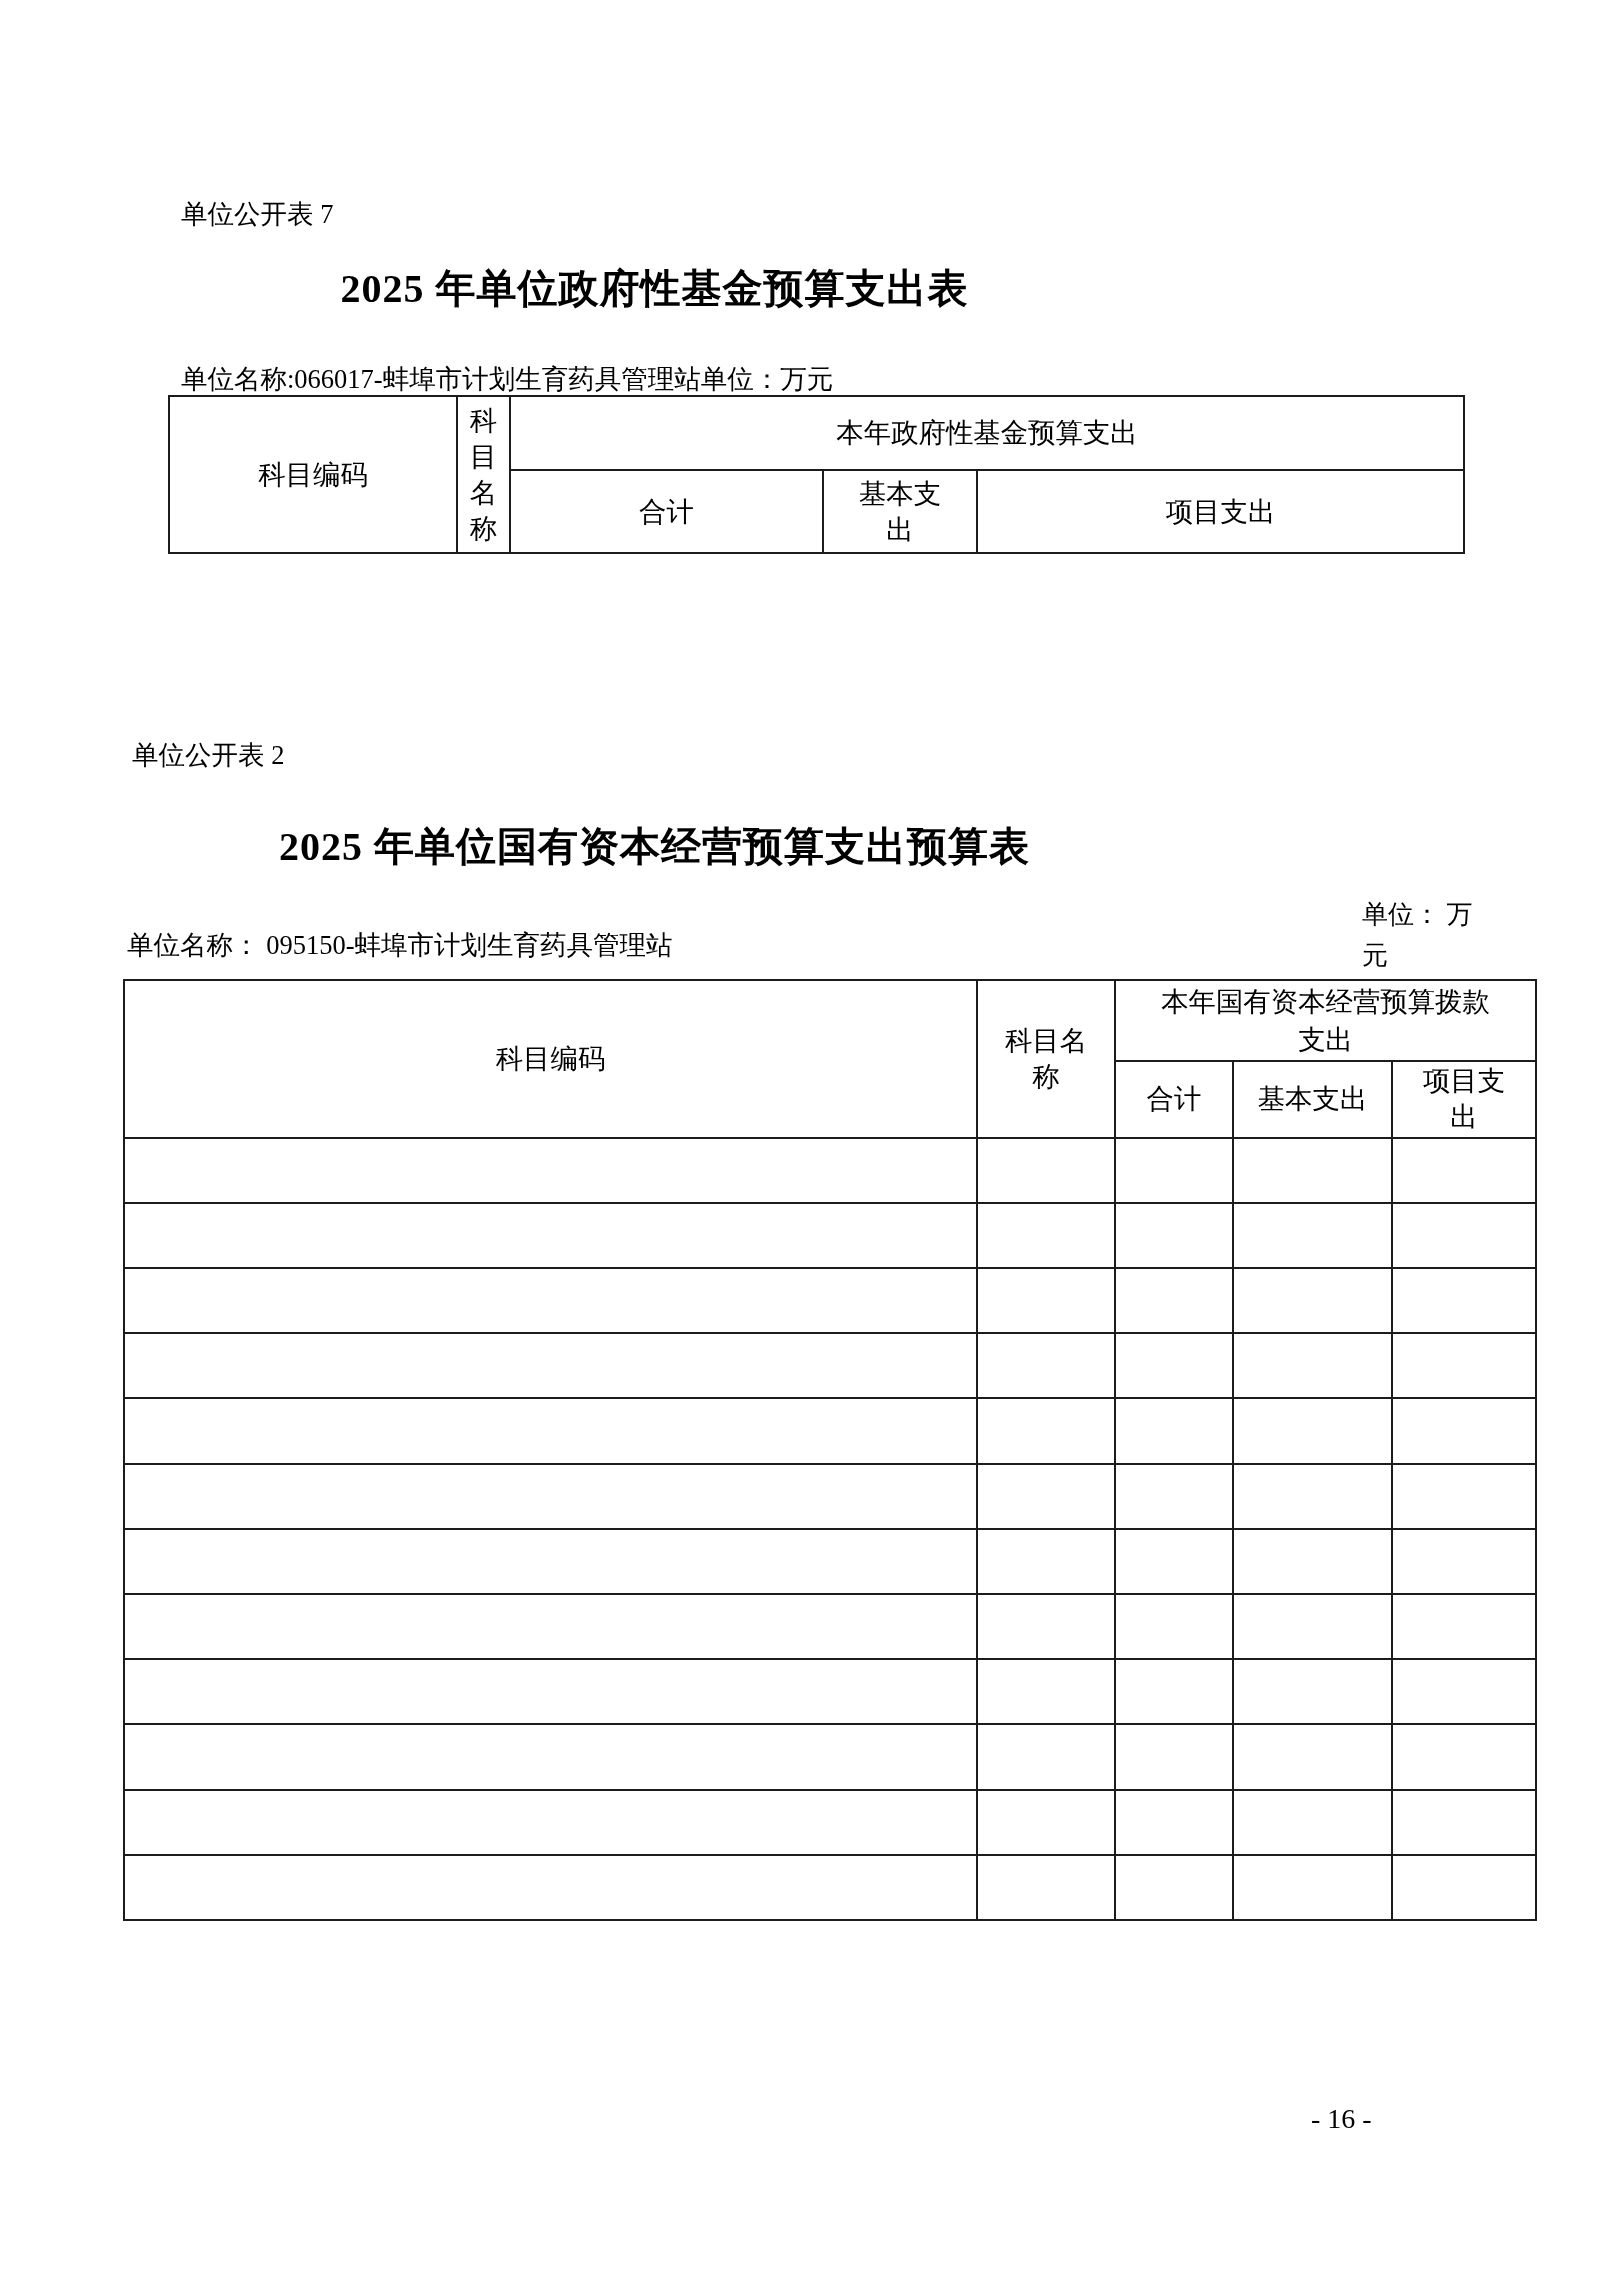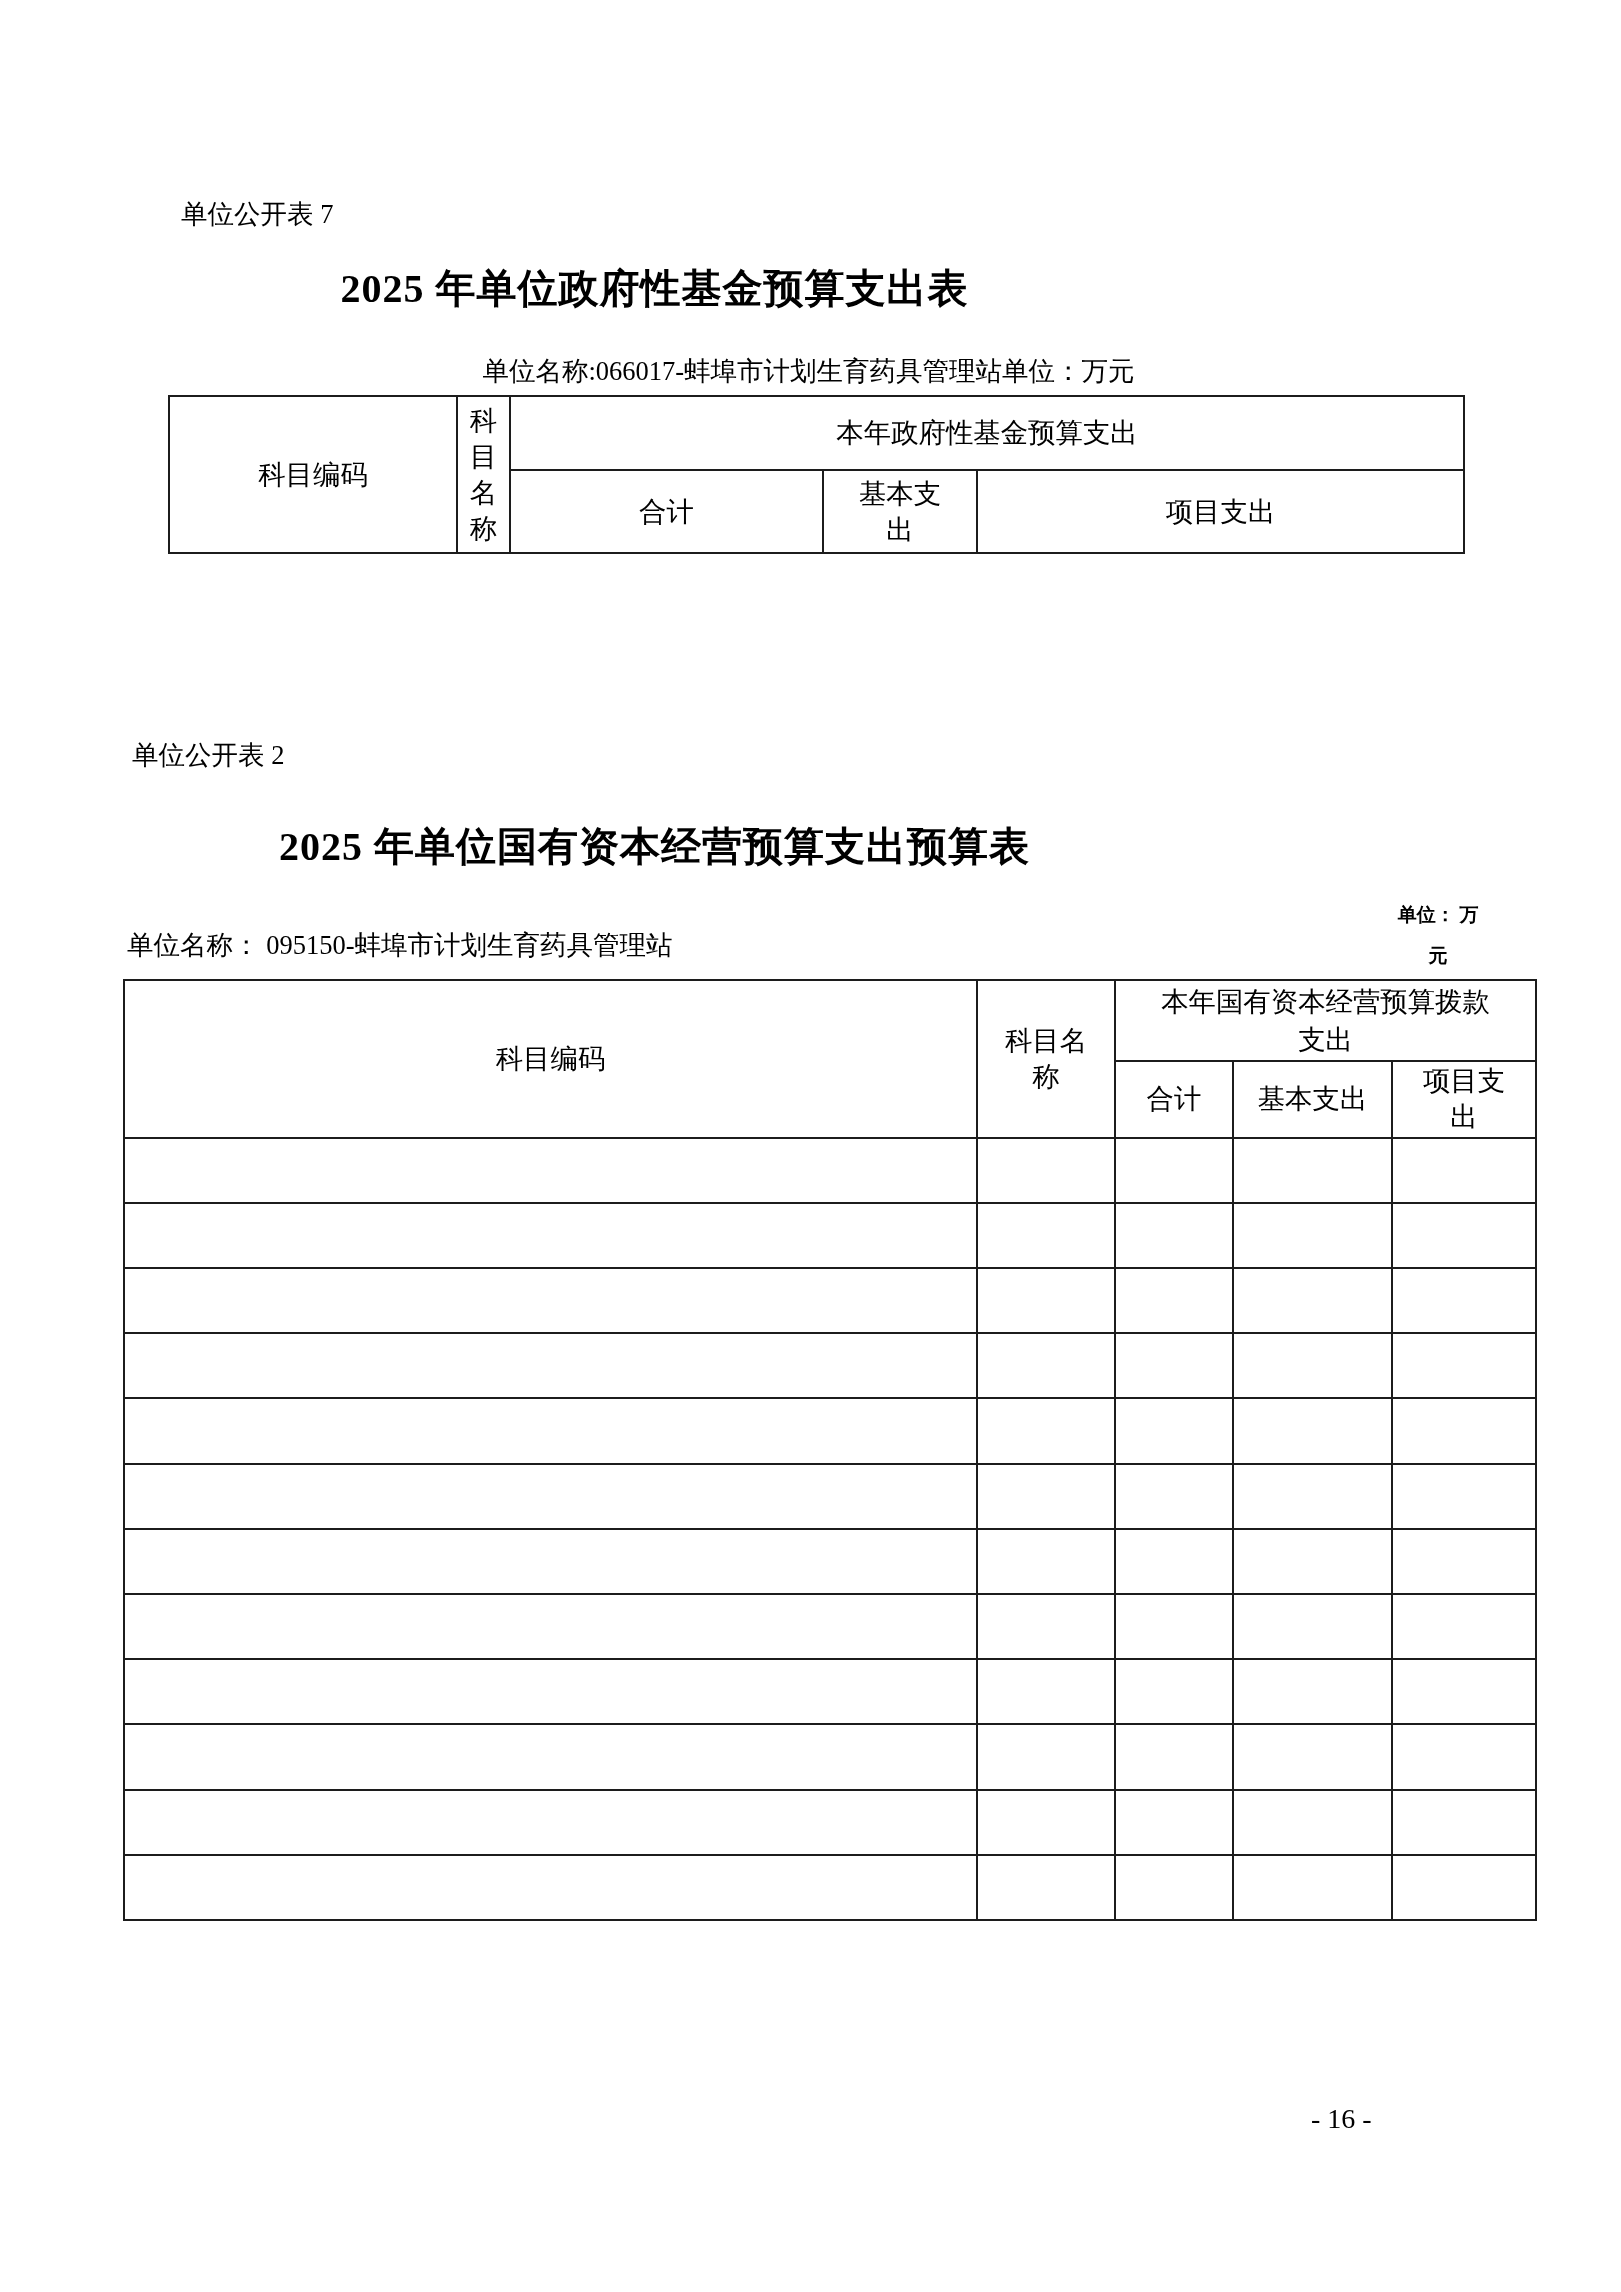--- a/index.html
+++ b/index.html
@@ -5,37 +5,37 @@
   html,body{margin:0;padding:0;background:#ffffff;}
   .page{
     position:relative;width:1621px;height:2293px;background:#ffffff;
     font-family:"Liberation Serif", serif;color:#000;overflow:hidden;
   }
   .abs{position:absolute;}
   .caption{font-size:26.5px;line-height:31px;text-align:center;}
   .doc-title{left:0;top:0;width:1309px;text-align:center;font-size:40px;
     font-weight:bold;letter-spacing:1px;margin:0;}
   .meta{font-size:26.5px;line-height:32px;}
-  .meta-row{display:flex;justify-content:center;}
+  .meta-row{display:flex;justify-content:flex-start;margin-top:8px;}
   table{border-collapse:collapse;table-layout:fixed;position:absolute;
     border:2.9px solid #1c1c1c;}
   td{border:2px solid #1c1c1c;text-align:center;vertical-align:middle;
      font-size:27.4px;padding:0;overflow:hidden;}
   .wrap{display:inline-block;word-break:break-all;line-height:36px;vertical-align:middle;}
   .w-vert{width:29px;}
   .w-3char{width:90px;}
   .w-group{width:345px;line-height:38px;}
   .t7{left:168px;top:395px;width:1295px;height:157px;}
   .t7 .r1{height:74px;}
   .t7 .r2{height:83px;}
   .t8{left:123px;top:979px;width:1411px;height:942px;}
   .t8 .hr1{height:81px;}
   .t8 .hr2{height:76px;}
   .t8 tbody tr{height:65px;}
-  .unit-right{text-align:center;font-size:19px;line-height:41px;font-weight:bold;}
+  .unit-right{text-align:left;font-size:26px;line-height:41px;}
   .note{font-size:27.4px;letter-spacing:2.5px;line-height:35px;}
   .pageno{font-size:28px;}
 </style>
 </head>
 <body>
 
 <div class="page">
 
   <div class="abs caption" style="left:181px;top:199px;">单位公开表 7</div>
 

